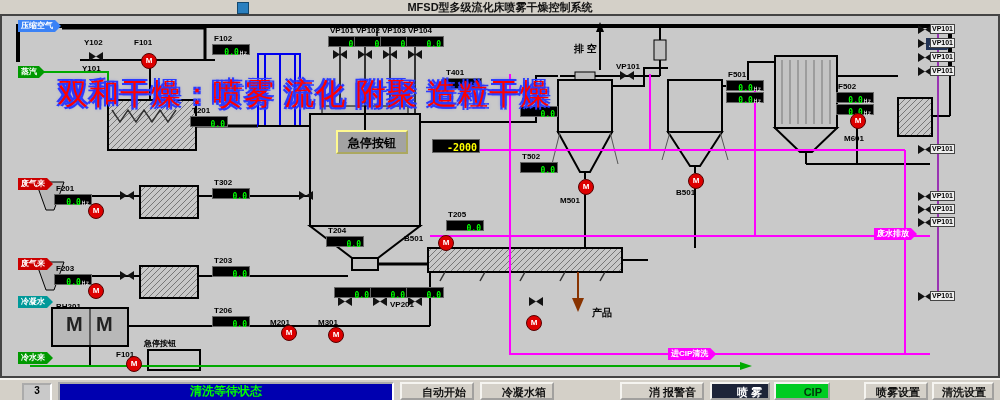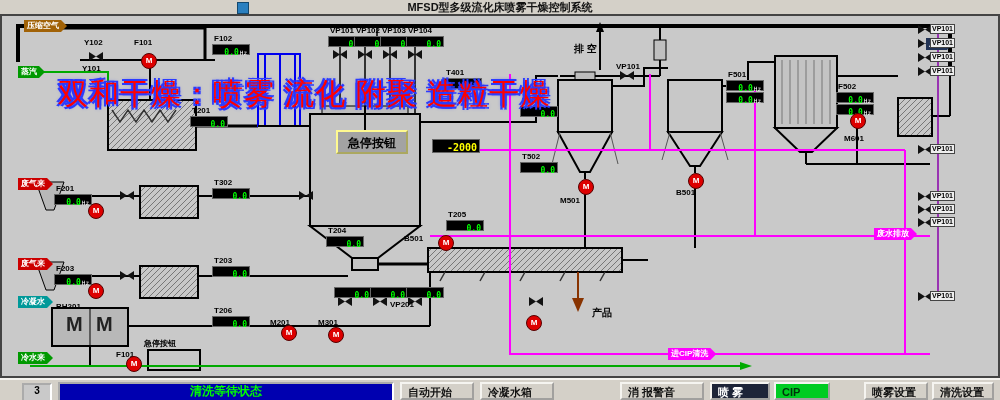--- a/index.html
+++ b/index.html
@@ -33,21 +33,21 @@
      text-shadow:2px 2px 0 #2b3bff,-2px -2px 0 #2b3bff,2px -2px 0 #2b3bff,-2px 2px 0 #2b3bff,0 0 4px #2b3bff;}
   #estop{position:absolute;left:336px;top:116px;width:72px;height:24px;z-index:6;background:#a3a3a3;
          border:2px outset #fffa90;font-size:12px;font-weight:bold;color:#000;text-align:center;line-height:21px;cursor:pointer;}
   
   #statusbar{position:absolute;left:0;top:378px;width:1000px;height:22px;background:#d4d0c8;border-top:2px outset #f5f4f0;}
   #pagebox{position:absolute;left:22px;top:3px;width:26px;height:15px;border:2px inset #fff;background:#c9c9c9;
            font-size:10px;font-weight:bold;text-align:center;line-height:12px;}
   #statusmsg{position:absolute;left:58px;top:2px;width:332px;height:17px;background:#0000b0;border:2px inset #fff;
              color:#00ff00;font-size:12px;font-weight:bold;text-align:center;line-height:14px;}
   .btn{position:absolute;top:2px;height:18px;border:2px outset #f5f4f0;background:#d4d0c8;color:#111;
-       font-size:11px;font-weight:bold;text-align:left;line-height:15px;cursor:pointer;box-sizing:border-box;white-space:nowrap;}
+       font-size:11px;font-weight:bold;text-align:right;line-height:15px;cursor:pointer;box-sizing:border-box;white-space:nowrap;}
   .btn.dark{background:#1d2438;color:#fff;}
   .btn.green{background:#00cc22;color:#00330a;}
 </style>
 </head>
 <body>
 
 <div id="titlebar">
   <span class="title-icon"></span>
   <div class="ttl">MFSD型多级流化床喷雾干燥控制系统</div>
 </div>
@@ -175,21 +175,21 @@
       <use href="#vlv" x="918" y="131"></use>
       <use href="#vlv" x="918" y="178"></use>
     <use href="#vlv" x="918" y="191"></use>
       <use href="#vlv" x="918" y="204"></use>
       <use href="#vlv" x="918" y="278"></use>
   </svg>
 
   <div id="overlay">
     <div id="watermark">双和干燥：喷雾 流化 附聚 造粒干燥</div>
     <button id="estop">急停按钮</button>
-  <div class="tag" style="background: #a16207; color: rgb(255, 255, 255); left: 24px; top: 6px;">压缩空气</div>
+  <div class="tag" style="background: #3b82f6; color: rgb(255, 255, 255); left: 18px; top: 6px;">压缩空气</div>
       <div class="tag" style="background: rgb(0, 153, 0); color: rgb(255, 255, 255); left: 18px; top: 52px;">蒸汽</div>
       <div class="tag" style="background: rgb(204, 0, 0); color: rgb(255, 255, 255); left: 18px; top: 164px;">废气来</div>
       <div class="tag" style="background: rgb(204, 0, 0); color: rgb(255, 255, 255); left: 18px; top: 244px;">废气来</div>
       <div class="tag" style="background: rgb(0, 153, 153); color: rgb(255, 255, 255); left: 18px; top: 282px;">冷凝水</div>
       <div class="tag" style="background: rgb(0, 153, 0); color: rgb(255, 255, 255); left: 18px; top: 338px;">冷水来</div>
       <div class="tag" style="background: rgb(34, 51, 85); color: rgb(255, 255, 255); left: 926px; top: 24px;">尾气</div>
       <div class="tag" style="background: rgb(255, 0, 255); color: rgb(255, 255, 255); left: 668px; top: 334px;">进CIP清洗</div>
       <div class="tag" style="background: rgb(255, 0, 255); color: rgb(255, 255, 255); left: 874px; top: 214px;">废水排放</div>
       <div class="dlabel" style="left: 84px; top: 24px;">Y102</div>
       <div class="dlabel" style="left: 134px; top: 24px;">F101</div>

